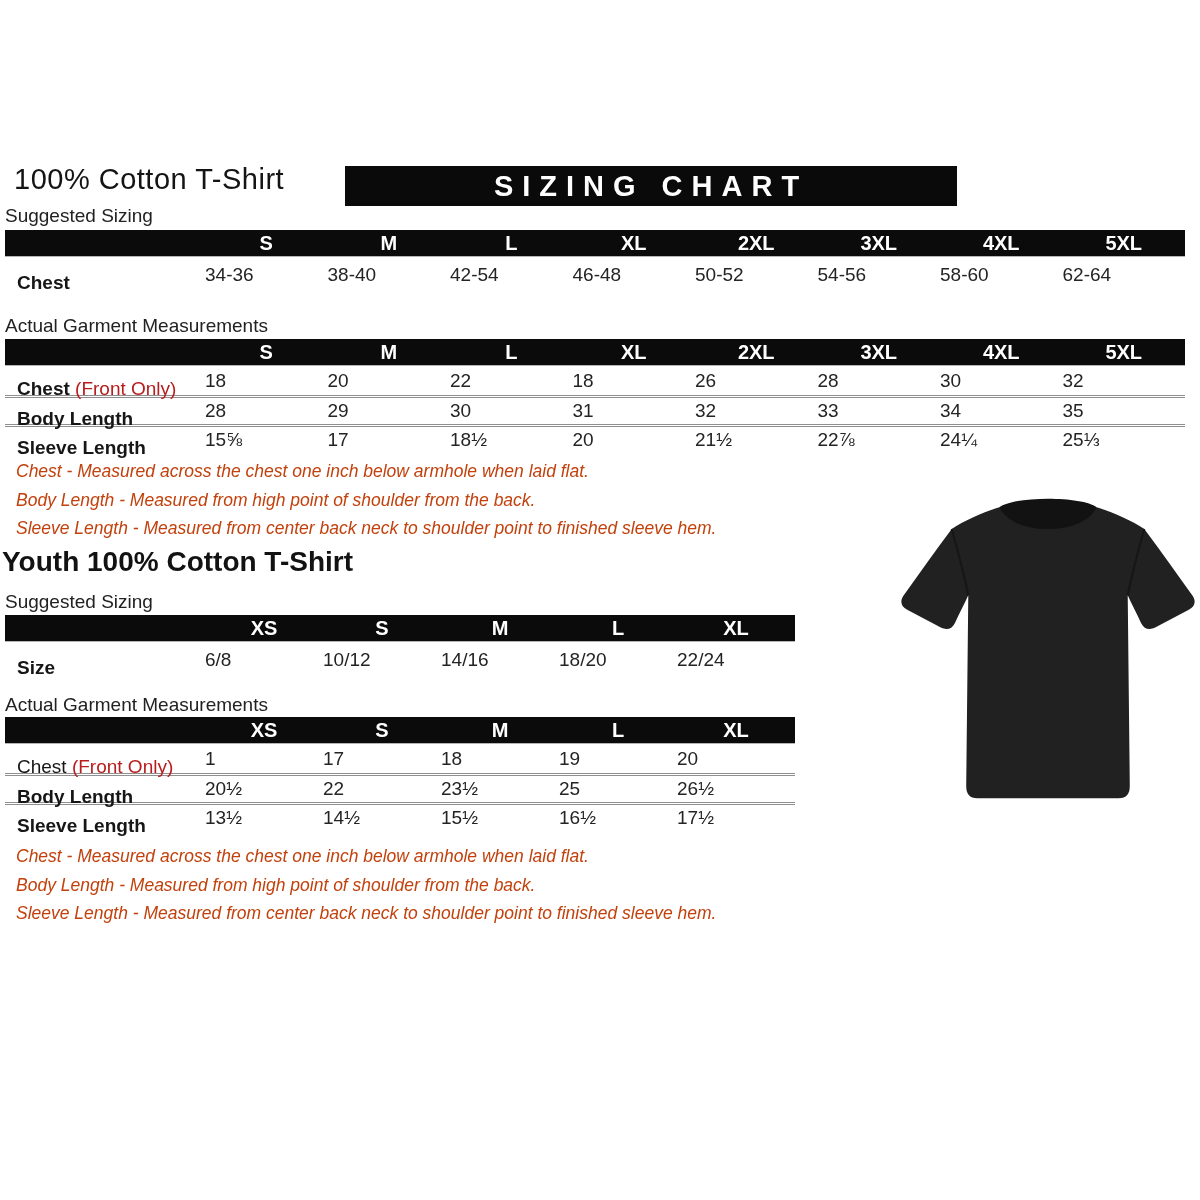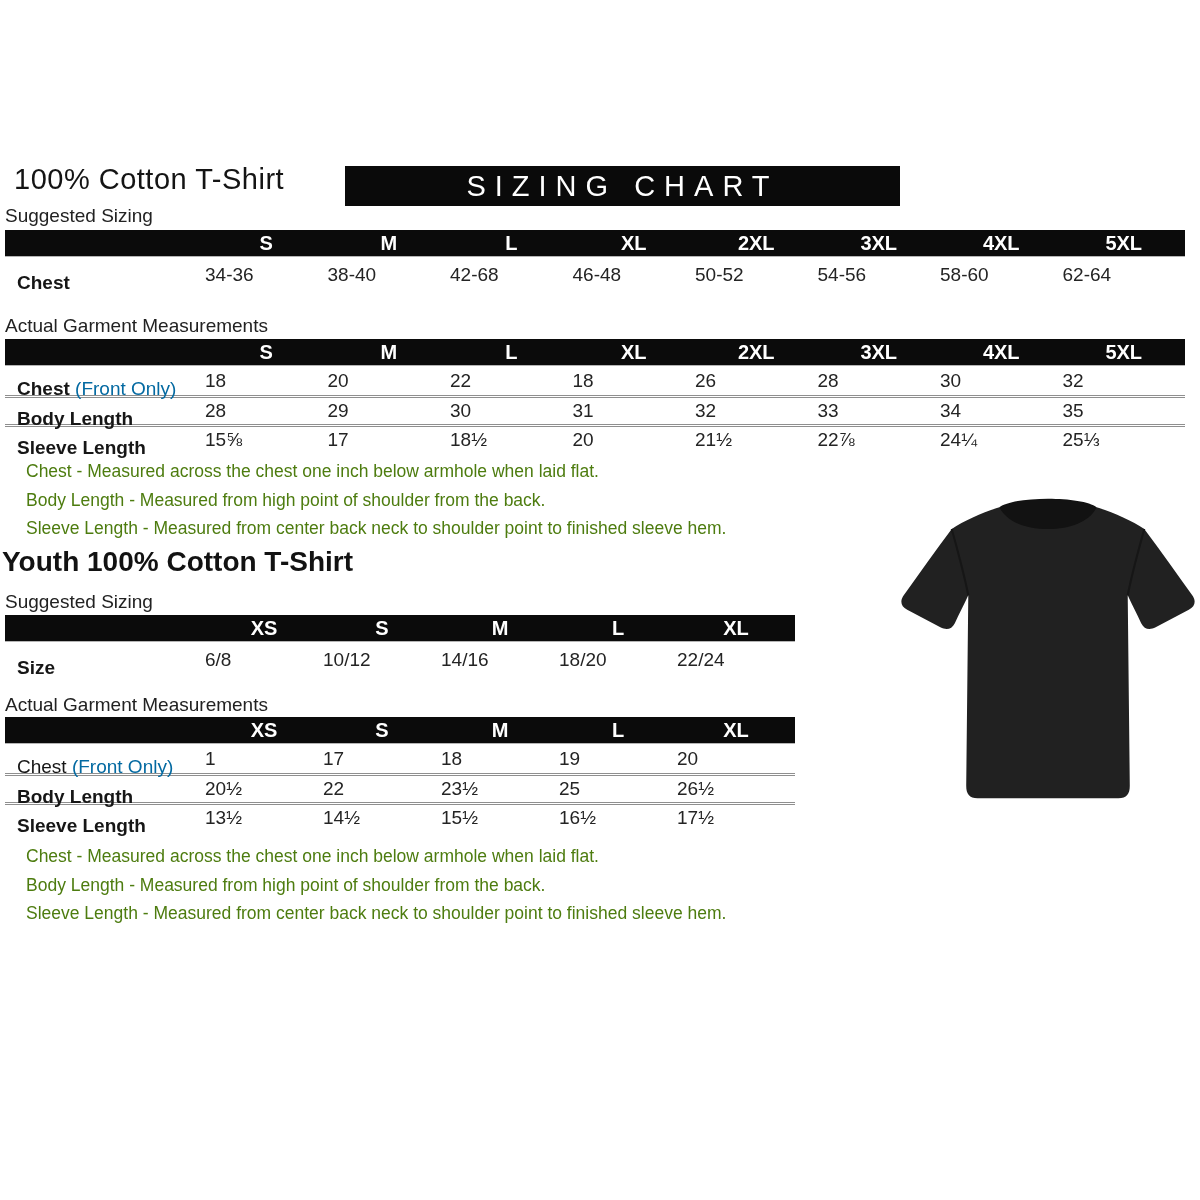--- a/index.html
+++ b/index.html
@@ -20,24 +20,24 @@
     width:1200px;height:1200px;
     background:#ffffff;
     overflow:hidden;
   }
   .page-title{
     position:absolute;left:14px;top:163px;
     font-size:29px;font-weight:400;color:#141414;
     letter-spacing:.5px;white-space:nowrap;
   }
   .banner{
-    position:absolute;left:345px;top:166px;width:555px;height:40px;
+    position:absolute;left:345px;top:166px;width:612px;height:40px;
     background:var(--banner_bg);color:#fff;
     display:flex;align-items:center;justify-content:center;
-    font-size:29px;font-weight:400;letter-spacing:9px;white-space:nowrap;
+    font-size:29px;font-weight:700;letter-spacing:9px;white-space:nowrap;
   }
   .section-label{
     position:absolute;left:5px;
     font-size:19px;color:#222;white-space:nowrap;
   }
   .sz-table{position:absolute;left:5px;}
   .sz-header{
     display:flex;align-items:center;
     background:var(--header_bar_bg);
     height:27px;
@@ -49,29 +49,29 @@
   }
   .sz-header .lcell{flex:0 0 200px;}
   .sz-row{display:flex;align-items:center;}
   .sz-row.tall{height:36px;}
   .sz-row.slim{height:29px;}
   .sz-row + .sz-row{border-top:3px double #8f8f8f;}
   .sz-row .lcell{
     flex:0 0 200px;padding-left:12px;
     font-size:19px;font-weight:700;color:#161616;white-space:nowrap;margin-top:16px;
   }
-  .sz-row .lcell .note{font-weight:400;color:#0369a1;}
+  .sz-row .lcell .note{font-weight:400;color:#b91c1c;}
   .sz-row .lcell.plain, .sz-row .lcell.plain .note{font-weight:400;}
   .sz-row .vcell{
     flex:1 1 0;text-align:left;
     font-size:19px;color:#242424;
   }
   .w-adult{width:1180px;}
   .w-youth{width:790px;}
-  .notes{position:absolute;left:26px;font-size:17.5px;color:#4d7c0f;}
+  .notes{position:absolute;left:16px;font-size:17.5px;color:#c2410c;font-style:italic;}
   .notes .note-line{line-height:28.5px;white-space:nowrap;}
   .youth-title{
     position:absolute;left:2px;top:546px;
     font-size:28px;font-weight:700;color:#121212;white-space:nowrap;
   }
   .tee-wrap{position:absolute;left:892px;top:470px;width:312px;height:352px;}
   .tee-body{fill:var(--shirt);}
   .tee-collar{fill:var(--shirt_collar);}
   .tee-seam{fill:none;stroke:#161616;stroke-width:2;}
 </style>
@@ -93,21 +93,21 @@
       <div class="hcell">XL</div>
       <div class="hcell">2XL</div>
       <div class="hcell">3XL</div>
       <div class="hcell">4XL</div>
       <div class="hcell">5XL</div>
     </div>
     <div class="sz-row tall">
       <div class="lcell">Chest</div>
       <div class="vcell">34-36</div>
       <div class="vcell">38-40</div>
-      <div class="vcell">42-68</div>
+      <div class="vcell">42-54</div>
       <div class="vcell">46-48</div>
       <div class="vcell">50-52</div>
       <div class="vcell">54-56</div>
       <div class="vcell">58-60</div>
       <div class="vcell">62-64</div>
     </div>
   </div>
 
   <div class="section-label" style="top:315px">Actual Garment Measurements</div>
   <div class="sz-table w-adult" style="top:339px">

